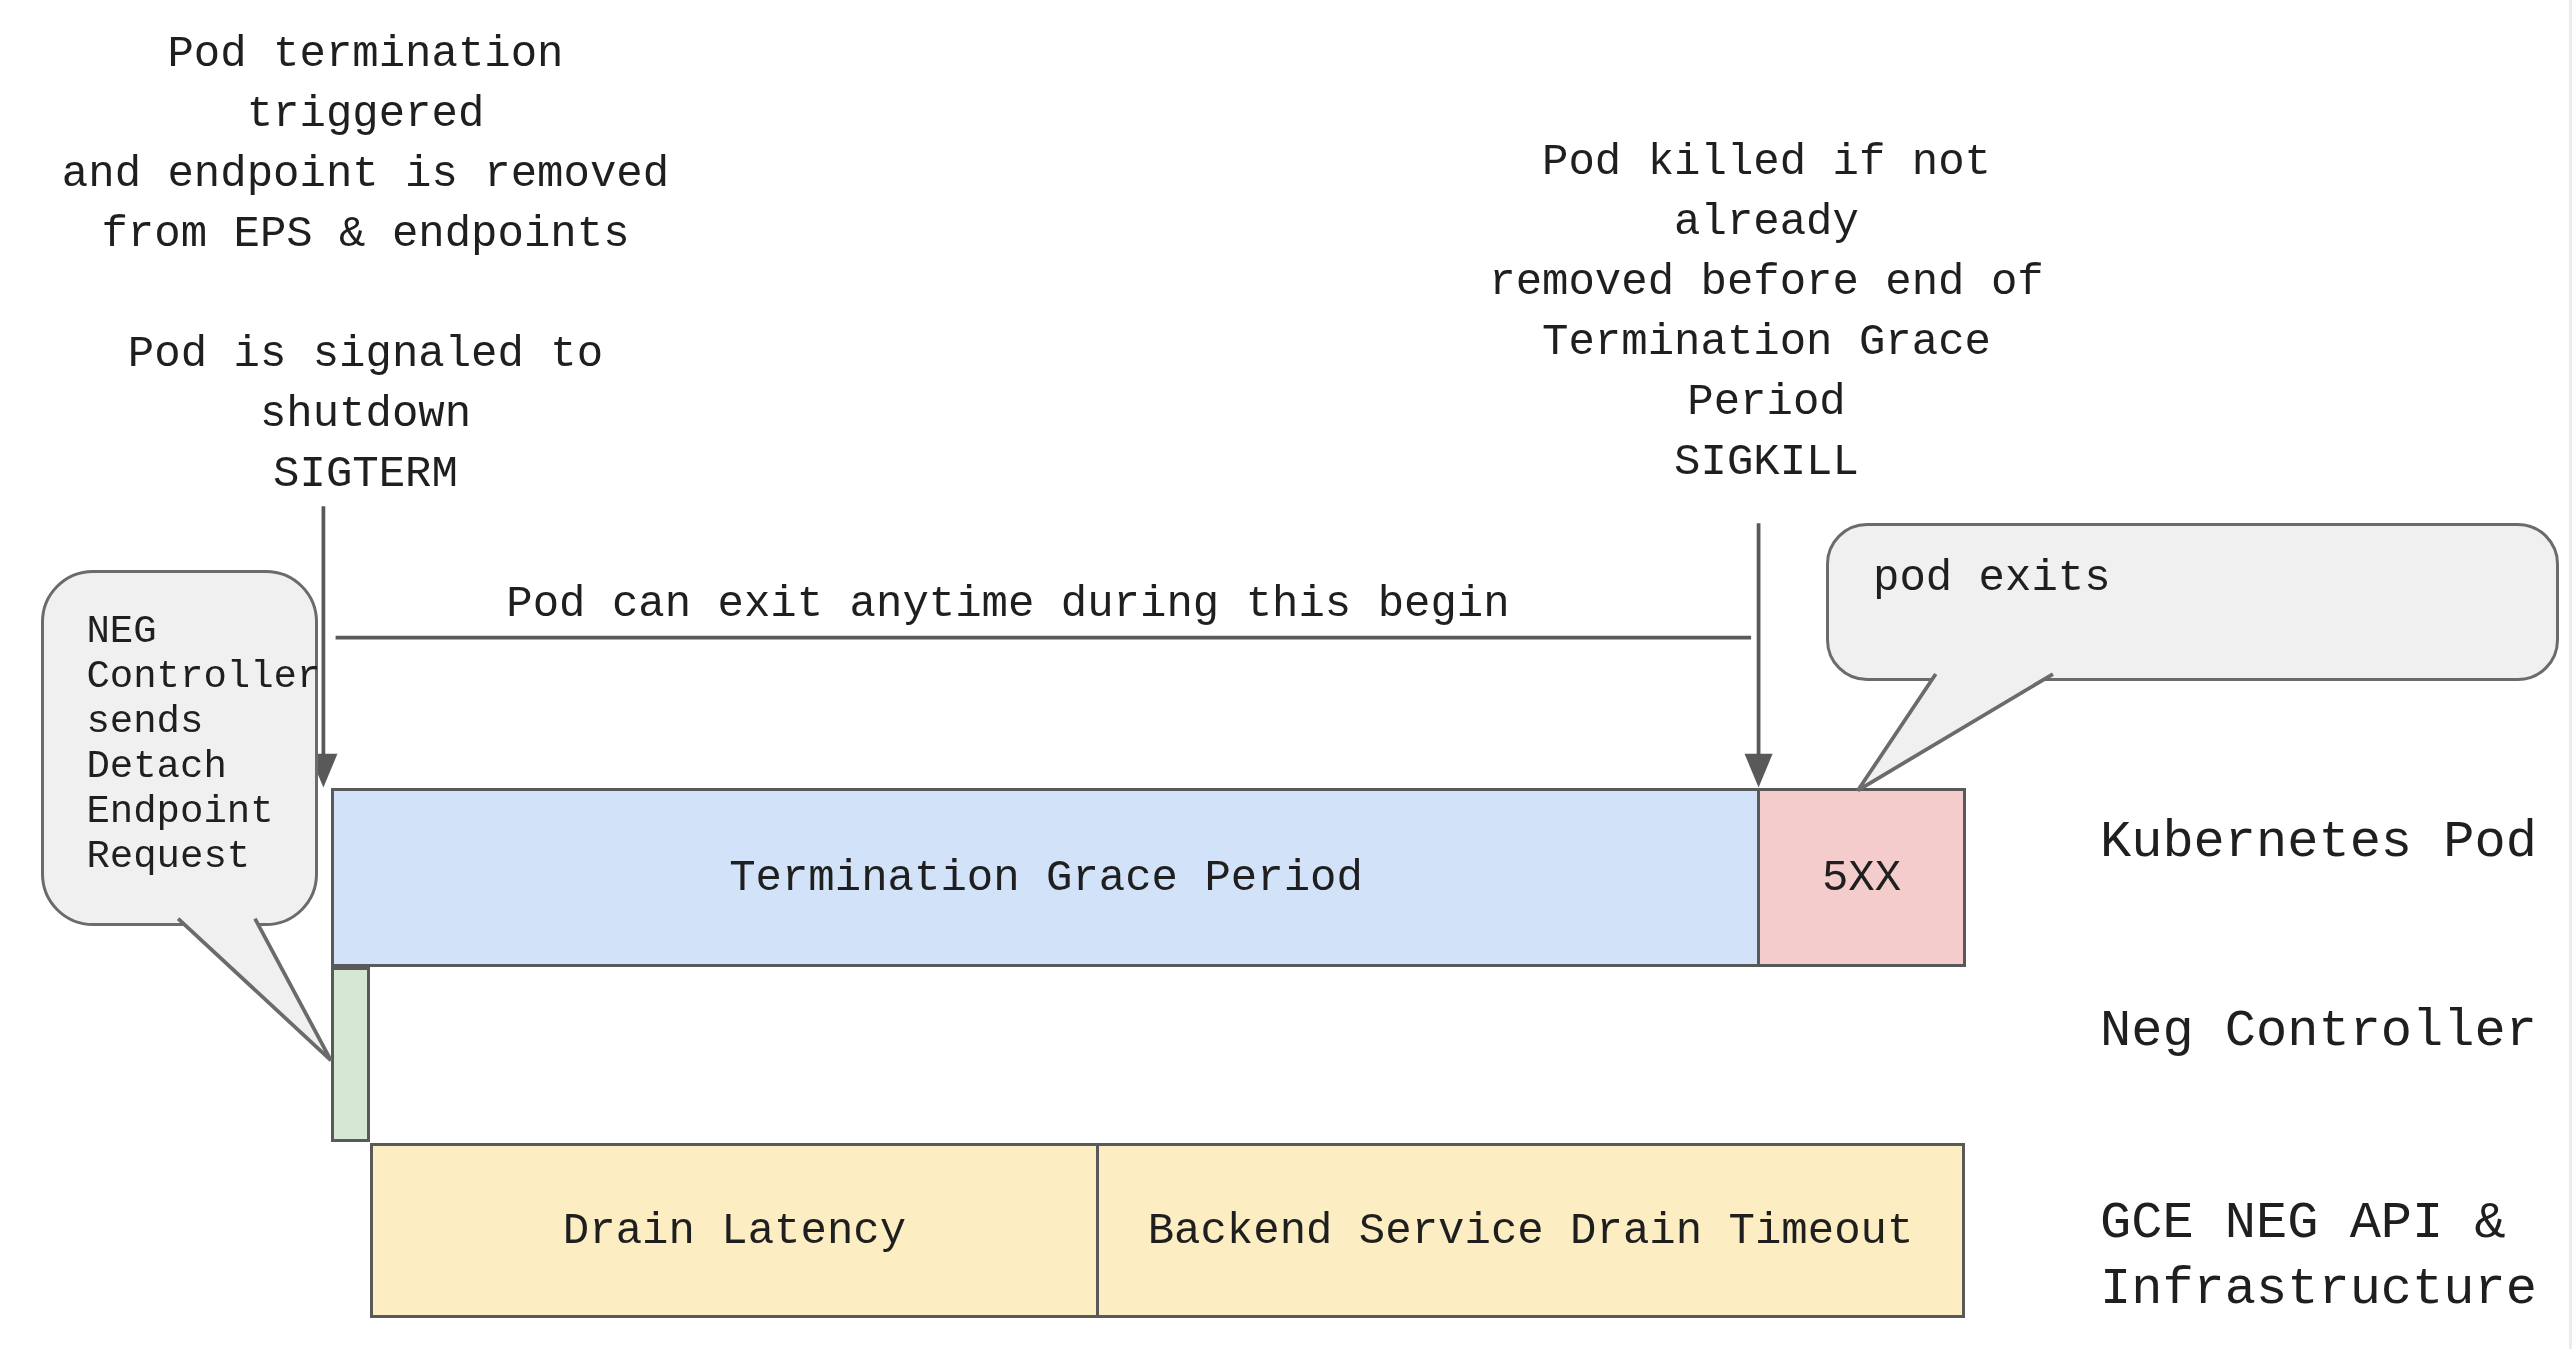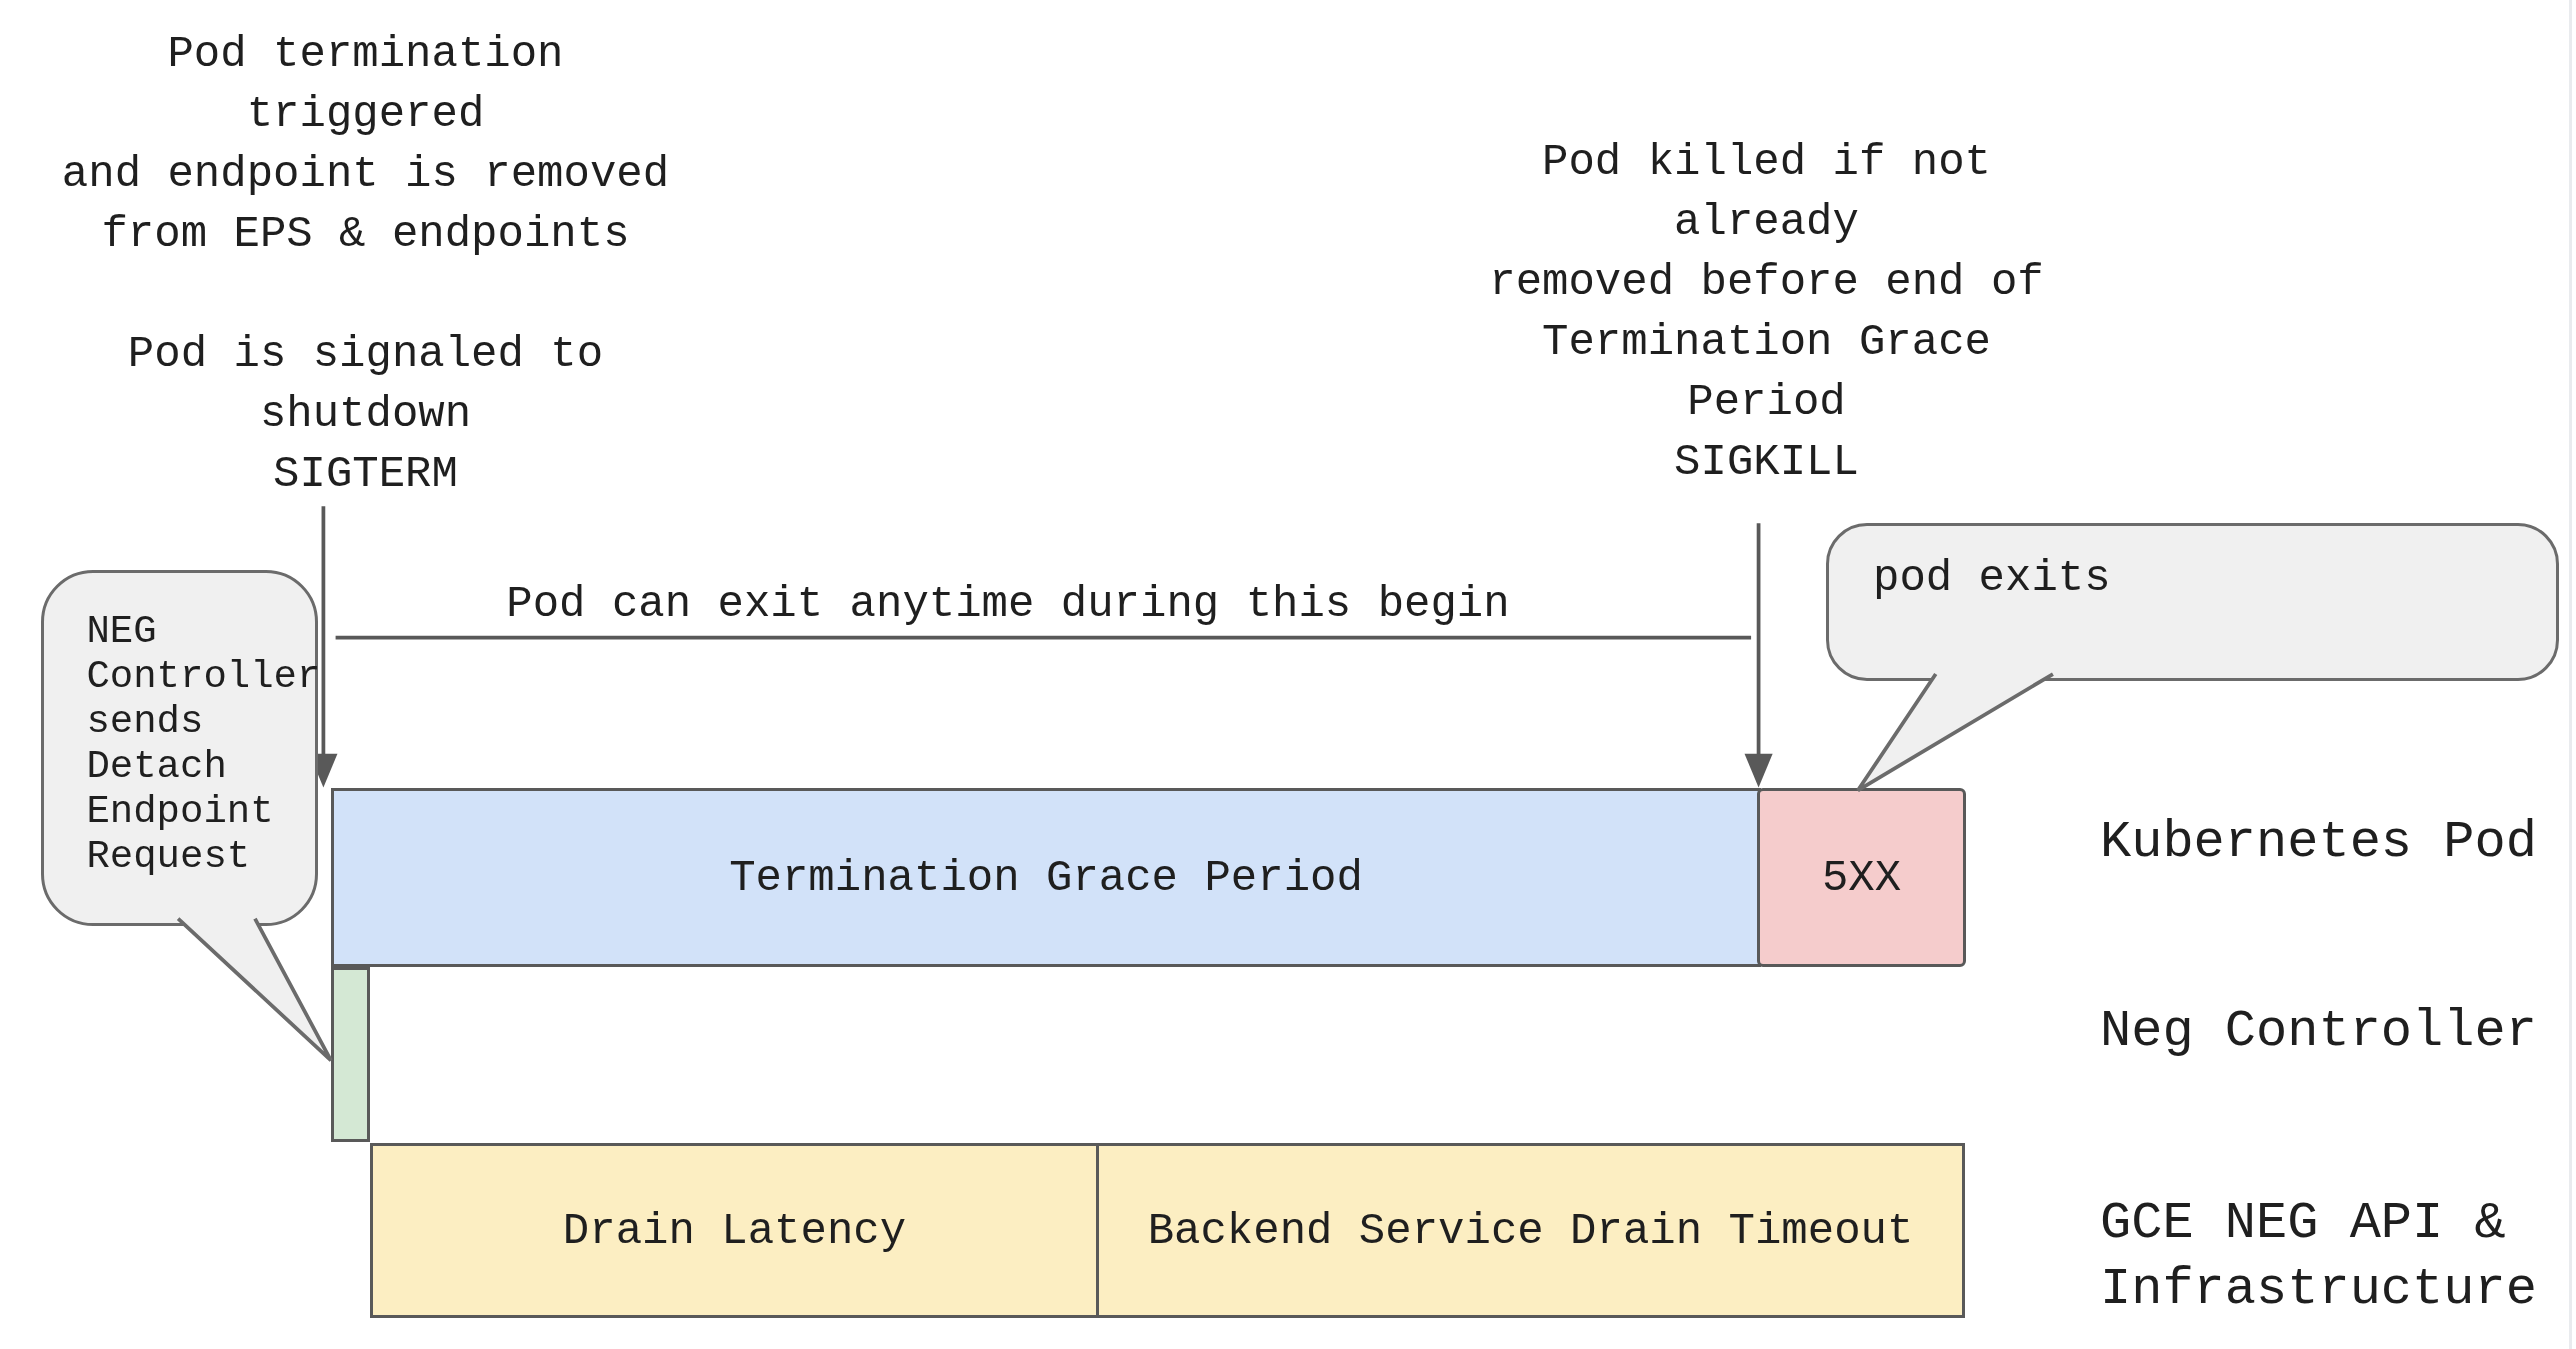--- a/index.html
+++ b/index.html
@@ -13,21 +13,21 @@
     font-family:Liberation Mono, monospace;color:var(--ink);overflow:hidden;
   }
   .abs{position:absolute;}
   .ann{font-size:44px;line-height:60px;text-align:center;color:var(--ink);}
   .ann span{display:block;}
   svg.layer{position:absolute;left:0;top:0;pointer-events:none;}
   
   .bar{position:absolute;box-sizing:border-box;border:3.7px solid var(--bar-border);
        display:flex;align-items:center;justify-content:center;font-size:44px;}
   #bar-tgp{left:331px;top:788px;width:1430px;height:179px;background:var(--blue);}
-  #bar-5xx{left:1757px;top:788px;width:209px;height:179px;background:var(--pink);border-radius:6px;}
+  #bar-5xx{left:1757px;top:788px;width:209px;height:179px;background:var(--pink);}
   #bar-green{left:331px;top:967px;width:39px;height:175px;background:var(--green);}
   #bar-yellow{left:370px;top:1143px;width:1595px;height:175px;background:var(--yellow);
        display:flex;border:3.7px solid var(--bar-border);box-sizing:border-box;}
   .ycell{display:flex;align-items:center;justify-content:center;font-size:44px;height:100%;box-sizing:border-box;}
   #ycell-left{width:726px;border-right:3.7px solid var(--bar-border);}
   #ycell-right{flex:1;}
   
   .bubble{position:absolute;box-sizing:border-box;background:var(--bubble-fill);
        border:3.7px solid var(--bubble-border);}
   #bubble-neg{left:9.4px;top:570px;width:277px;height:356px;border-radius:52px;

